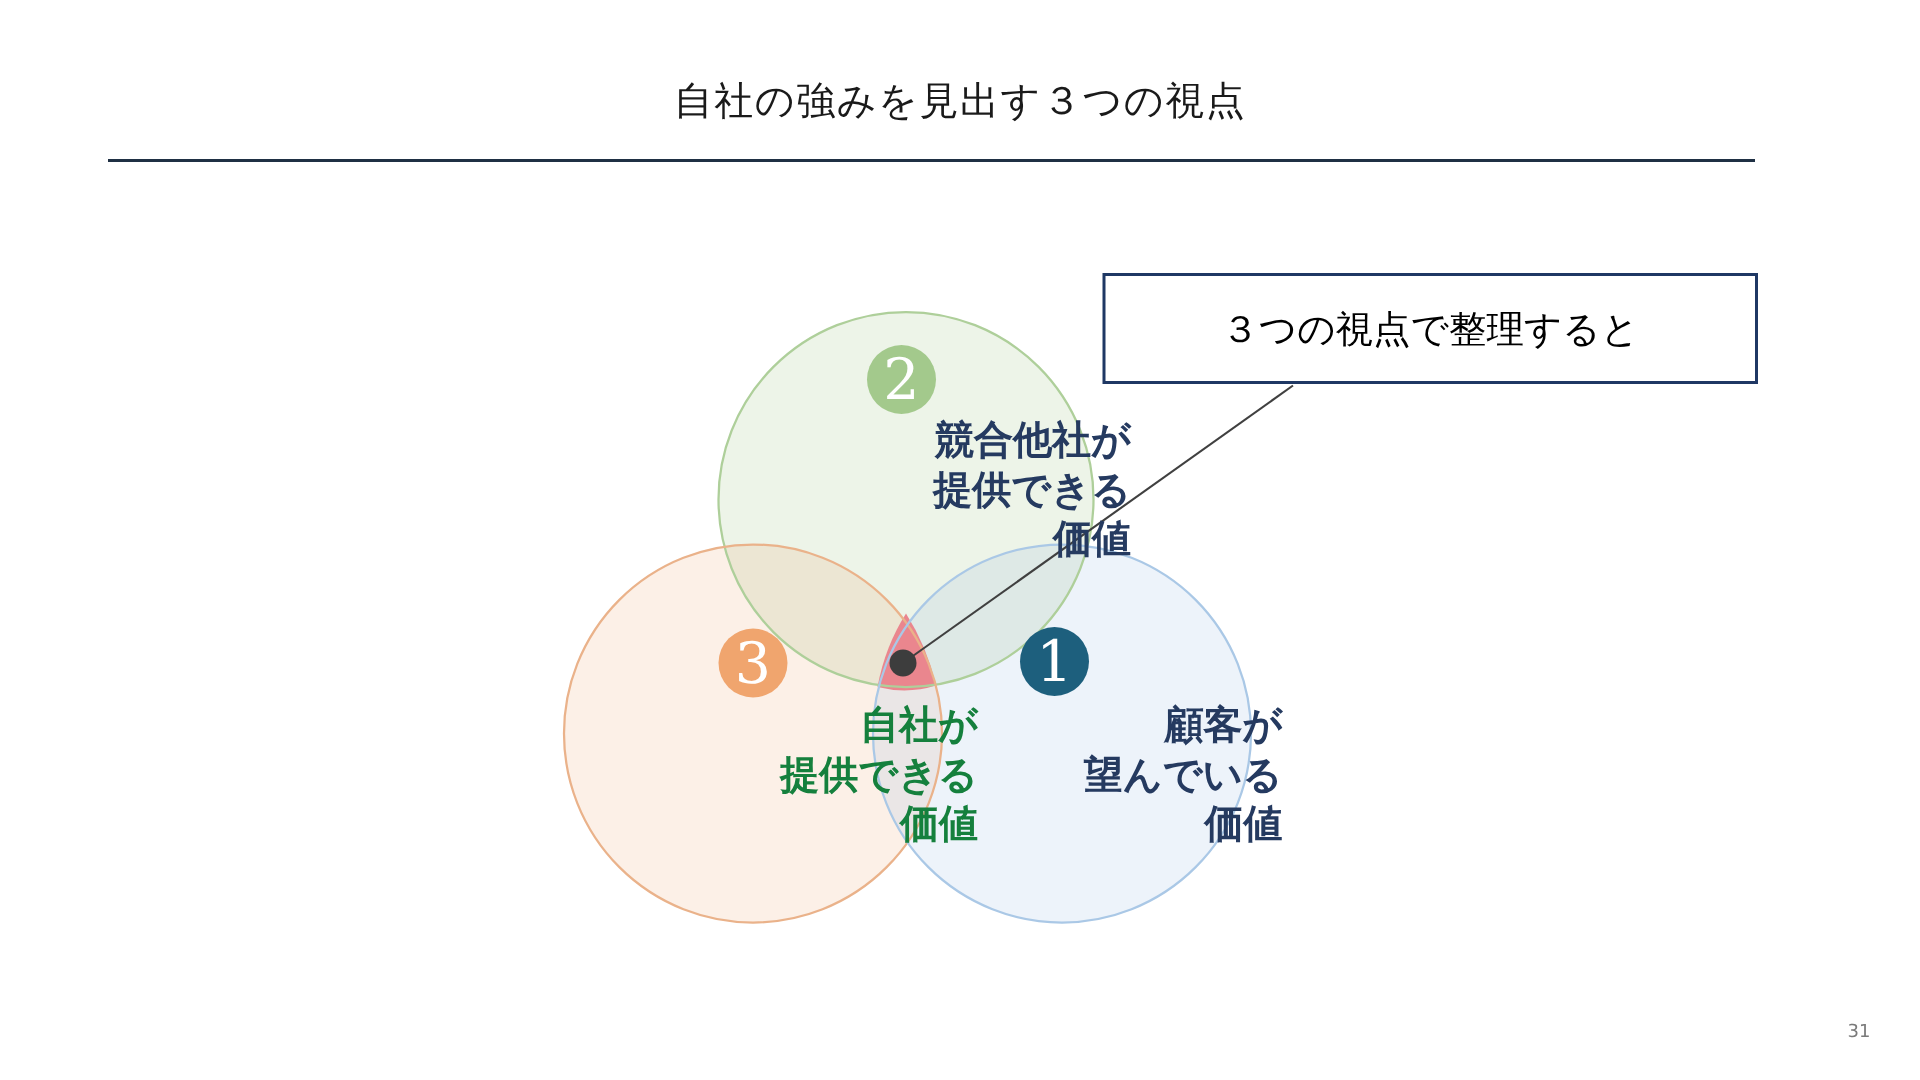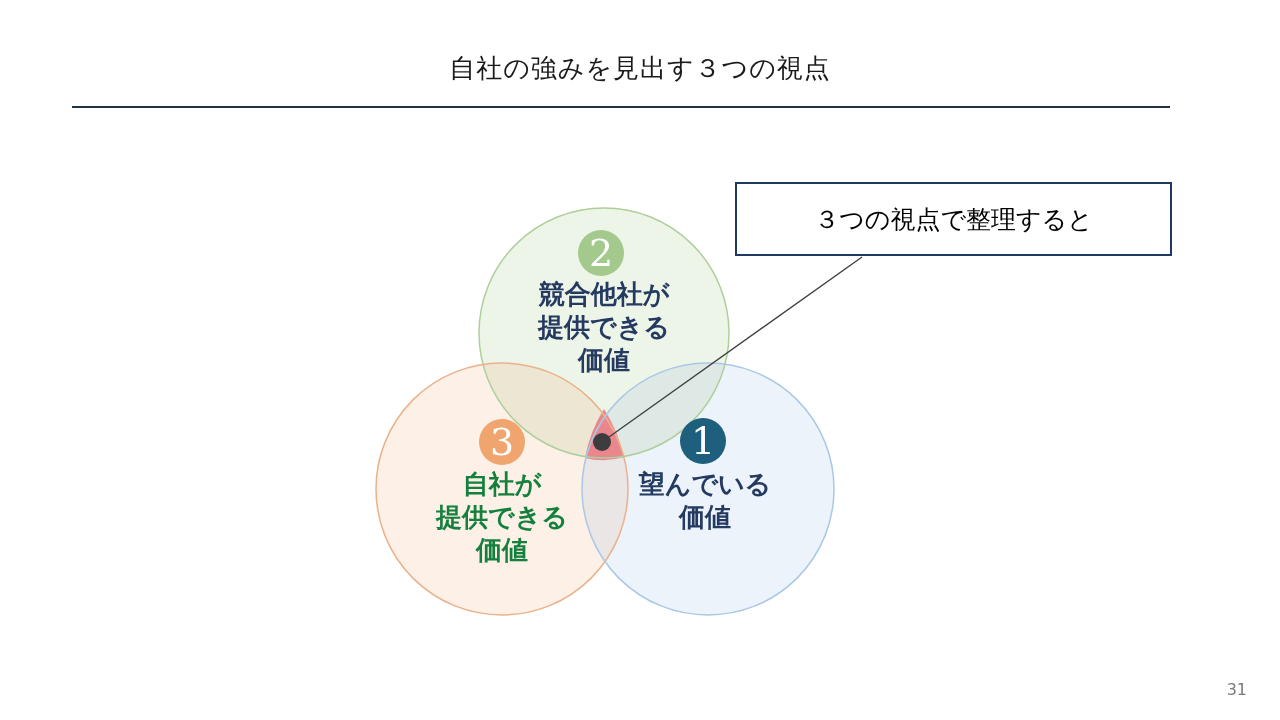--- a/index.html
+++ b/index.html
@@ -48,21 +48,21 @@
     align-items: center;
     justify-content: center;
     line-height: 1;
   }
   .badge-competitor { left: 578px; top: 230px; }
   .badge-company    { left: 479px; top: 419px; }
   .badge-customer   { left: 680px; top: 418px; }
   .vlabel {
     position: absolute;
     width: 300px;
-    text-align: center;
+    text-align: right;
     font-weight: 700;
     font-size: 26px;
     line-height: 33px;
   }
   .vlabel-competitor { left: 454px; top: 278px; }
   .vlabel-company    { left: 352px; top: 468px; }
   .vlabel-customer   { left: 555px; top: 468px; }
   .callout {
     position: absolute;
     left: 735px;
@@ -78,21 +78,21 @@
     justify-content: center;
     font-size: 25px;
     line-height: 33px;
     color: #000000;
     text-align: right;
   }
   .page-number {
     position: absolute;
     right: 33px;
     top: 680px;
-    font-size: 16px;
+    font-size: 12px;
     color: #7a7a7a;
   }
 </style>
 </head>
 <body>
 
 <div class="slide">
 
   <div class="title">自社の強みを見出す３つの視点</div>
   <div class="title-rule" style="background-color: rgb(31, 48, 68);"></div>
@@ -121,20 +121,21 @@
     <div>競合他社が</div>
     <div>提供できる</div>
     <div>価値</div>
   </div>
   <div class="vlabel vlabel-company" style="color: #15803d;">
     <div>自社が</div>
     <div>提供できる</div>
     <div>価値</div>
   </div>
   <div class="vlabel vlabel-customer" style="color: rgb(37, 58, 96);">
+    <div>顧客が</div>
     <div>望んでいる</div>
     <div>価値</div>
   </div>
 
   <div class="callout" style="border-color: rgb(31, 56, 100);">
     <div>３つの視点で整理すると</div>
   </div>
 
   <div class="page-number">31</div>
 

